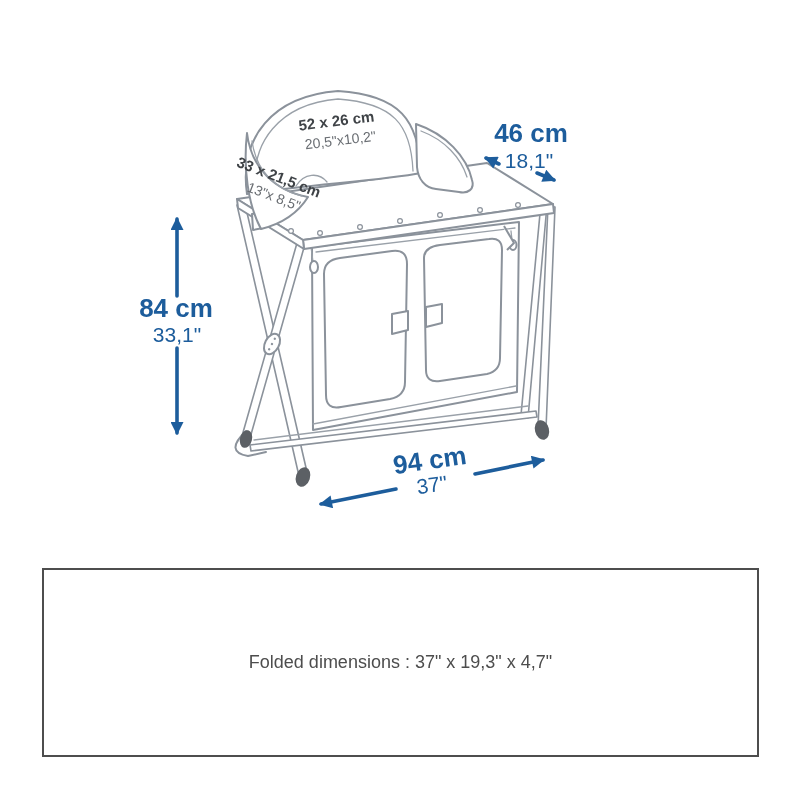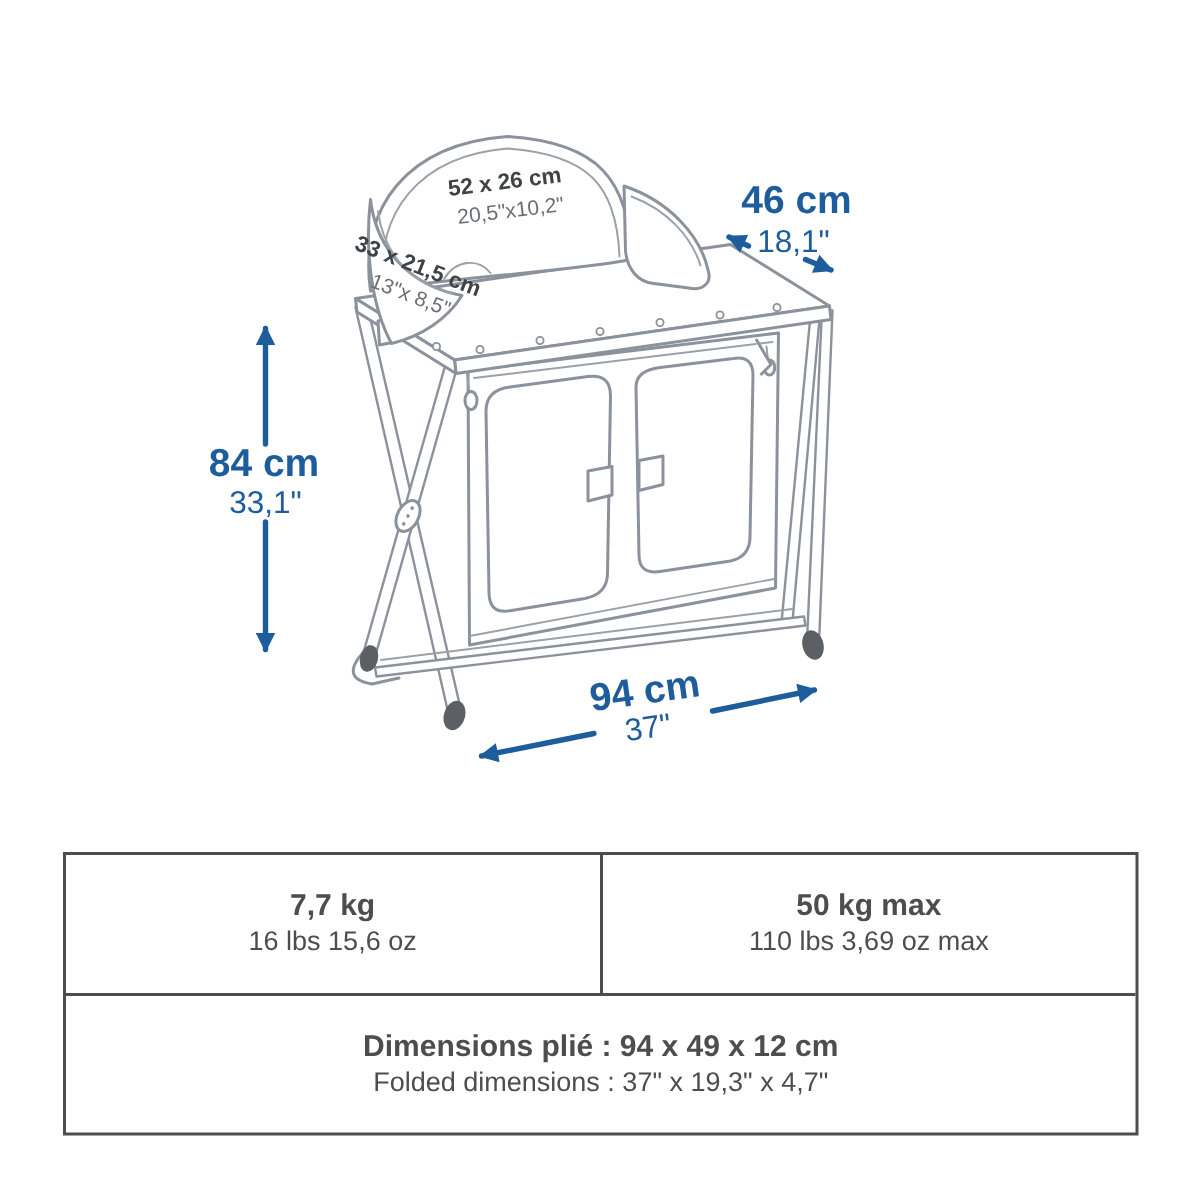--- a/index.html
+++ b/index.html
@@ -161,30 +161,19 @@
       <g>
         <path class="blue-line" d="M396 489 L321 504" marker-end="url(#arr)"></path>
         <path class="blue-line" d="M475 474 L543 460" marker-end="url(#arr)"></path>
         <text class="dimb" transform="translate(431,469) rotate(-8)">94 cm</text>
         <text class="dimr" transform="translate(433,492) rotate(-8)">37"</text>
       </g>
     </g>
   </svg>
 
   <div class="spec-table">
-    <div class="spec-row first">
-      <div class="spec-cell">
-        <div class="spec-bold">7,7 kg</div>
-        <div class="spec-reg">16 lbs 15,6 oz</div>
-      </div>
-      <div class="spec-cell">
-        <div class="spec-bold">50 kg max</div>
-        <div class="spec-reg">110 lbs 3,69 oz max</div>
-      </div>
-    </div>
     <div class="spec-row">
       <div class="spec-cell">
-        <div class="spec-bold">Dimensions plié : 94 x 49 x 12 cm</div>
         <div class="spec-reg">Folded dimensions : 37" x 19,3" x 4,7"</div>
       </div>
     </div>
   </div>
 </div>
 
 </body></html>

